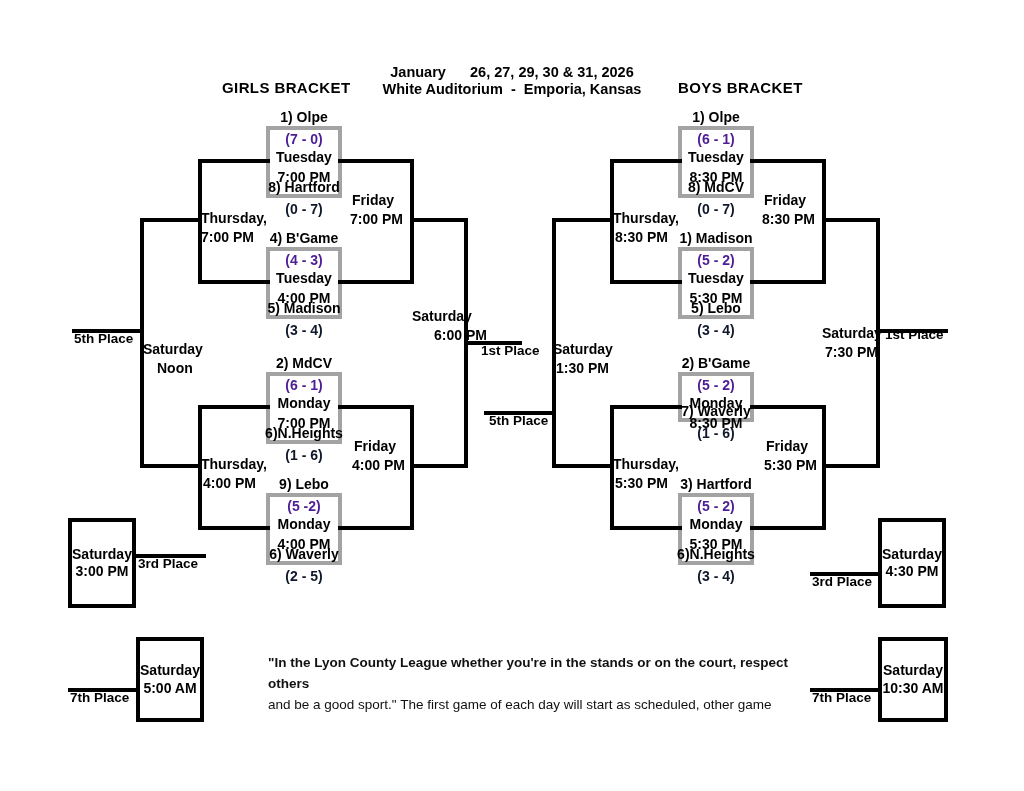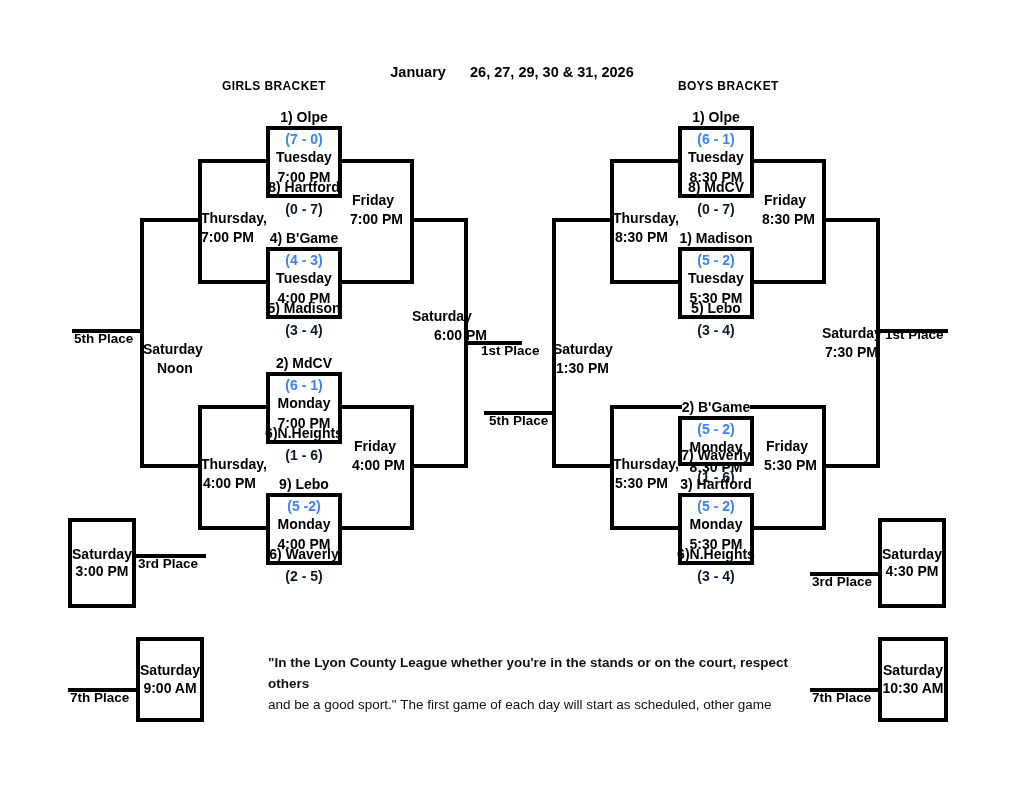--- a/index.html
+++ b/index.html
@@ -18,37 +18,37 @@
     position:absolute;
     font-weight:bold;
     color:#000;
     white-space:nowrap;
     line-height:1.15;
   }
   .hline{position:absolute;background:#000;height:4px;}
   .vline{position:absolute;background:#000;width:4px;}
   .gamebox{
     position:absolute;
-    border:4px solid #000000;
+    border:4px solid #a3a3a3;
     background:#fff;
     box-sizing:border-box;
     text-align:center;
     font-weight:bold;
     font-size:14px;
     color:#000;
   }
   .gamebox .seedtop{
     position:absolute;
     top:-21px;left:50%;transform:translateX(-50%);
     white-space:nowrap;
   }
   .gamebox .rec-top{
     position:absolute;
     top:1px;left:50%;transform:translateX(-50%);
-    color:#3b82f6;white-space:nowrap;
+    color:#4c1d95;white-space:nowrap;
   }
   .gamebox .day{
     position:absolute;
     top:19px;left:50%;transform:translateX(-50%);
     white-space:nowrap;
   }
   .gamebox .time{
     position:absolute;
     top:39px;left:50%;transform:translateX(-50%);
     white-space:nowrap;
@@ -83,21 +83,21 @@
     transform:translateX(-50%);
     text-align:center;
     font-weight:bold;
     font-size:14.5px;
     color:#000;
     white-space:pre;
   }
   .brackethdr{
     position:absolute;
     font-weight:bold;
-    font-size:12px;
+    font-size:15px;
     letter-spacing:.4px;
     color:#000;
     white-space:nowrap;
   }
   .note{
     position:absolute;
     color:#111;
     font-size:13.5px;
     line-height:1.55;
   }
@@ -110,20 +110,21 @@
     color:#000;
     white-space:nowrap;
   }
 </style>
 </head>
 <body>
 
 <div id="page">
 
   <div class="title" style="top:64px;">January      26, 27, 29, 30 &amp; 31, 2026</div>
+  <div class="title" style="top:81px;">White Auditorium  -  Emporia, Kansas</div>
 
   <div class="brackethdr" style="left:222px;top:79px;">GIRLS BRACKET</div>
   <div class="brackethdr" style="left:678px;top:79px;">BOYS BRACKET</div>
 
   <div class="gamebox" style="left:266px;top:126px;width:76px;height:72px;">
     <span class="seedtop">1) Olpe</span>
     <span class="rec-top">(7 - 0)</span>
     <span class="day">Tuesday</span>
     <span class="time">7:00 PM</span>
     <span class="seedbot">8) Hartford</span>
@@ -199,21 +200,21 @@
 
   <div class="placebox" style="left:68px;top:518px;width:68px;height:90px;">
     <span>Saturday</span>
     <span>3:00 PM</span>
   </div>
   <div class="hline" style="left:136px;top:554px;width:70px;"></div>
   <div class="small-lbl" style="left:138px;top:556px;">3rd Place</div>
 
   <div class="placebox" style="left:136px;top:637px;width:68px;height:85px;">
     <span>Saturday</span>
-    <span>9:00 AM</span>
+    <span>5:00 AM</span>
   </div>
   <div class="hline" style="left:68px;top:688px;width:70px;"></div>
   <div class="small-lbl" style="left:70px;top:690px;">7th Place</div>
 
   <div class="gamebox" style="left:678px;top:126px;width:76px;height:72px;">
     <span class="seedtop">1) Olpe</span>
     <span class="rec-top">(6 - 1)</span>
     <span class="day">Tuesday</span>
     <span class="time">8:30 PM</span>
     <span class="seedbot">8) MdCV</span>
@@ -222,21 +223,21 @@
 
   <div class="gamebox" style="left:678px;top:247px;width:76px;height:72px;">
     <span class="seedtop">1) Madison</span>
     <span class="rec-top">(5 - 2)</span>
     <span class="day">Tuesday</span>
     <span class="time">5:30 PM</span>
     <span class="seedbot">5) Lebo</span>
     <span class="rec-bot">(3 - 4)</span>
   </div>
 
-  <div class="gamebox" style="left:678px;top:372px;width:76px;height:50px;margin-top:44px;">
+  <div class="gamebox" style="left:678px;top:372px;width:76px;height:50px;">
     <span class="seedtop">2) B'Game</span>
     <span class="rec-top">(5 - 2)</span>
     <span class="day">Monday</span>
     <span class="time">8:30 PM</span>
     <span class="seedbot">7) Waverly</span>
     <span class="rec-bot">(1 - 6)</span>
   </div>
 
   <div class="gamebox" style="left:678px;top:493px;width:76px;height:72px;">
     <span class="seedtop">3) Hartford</span>

